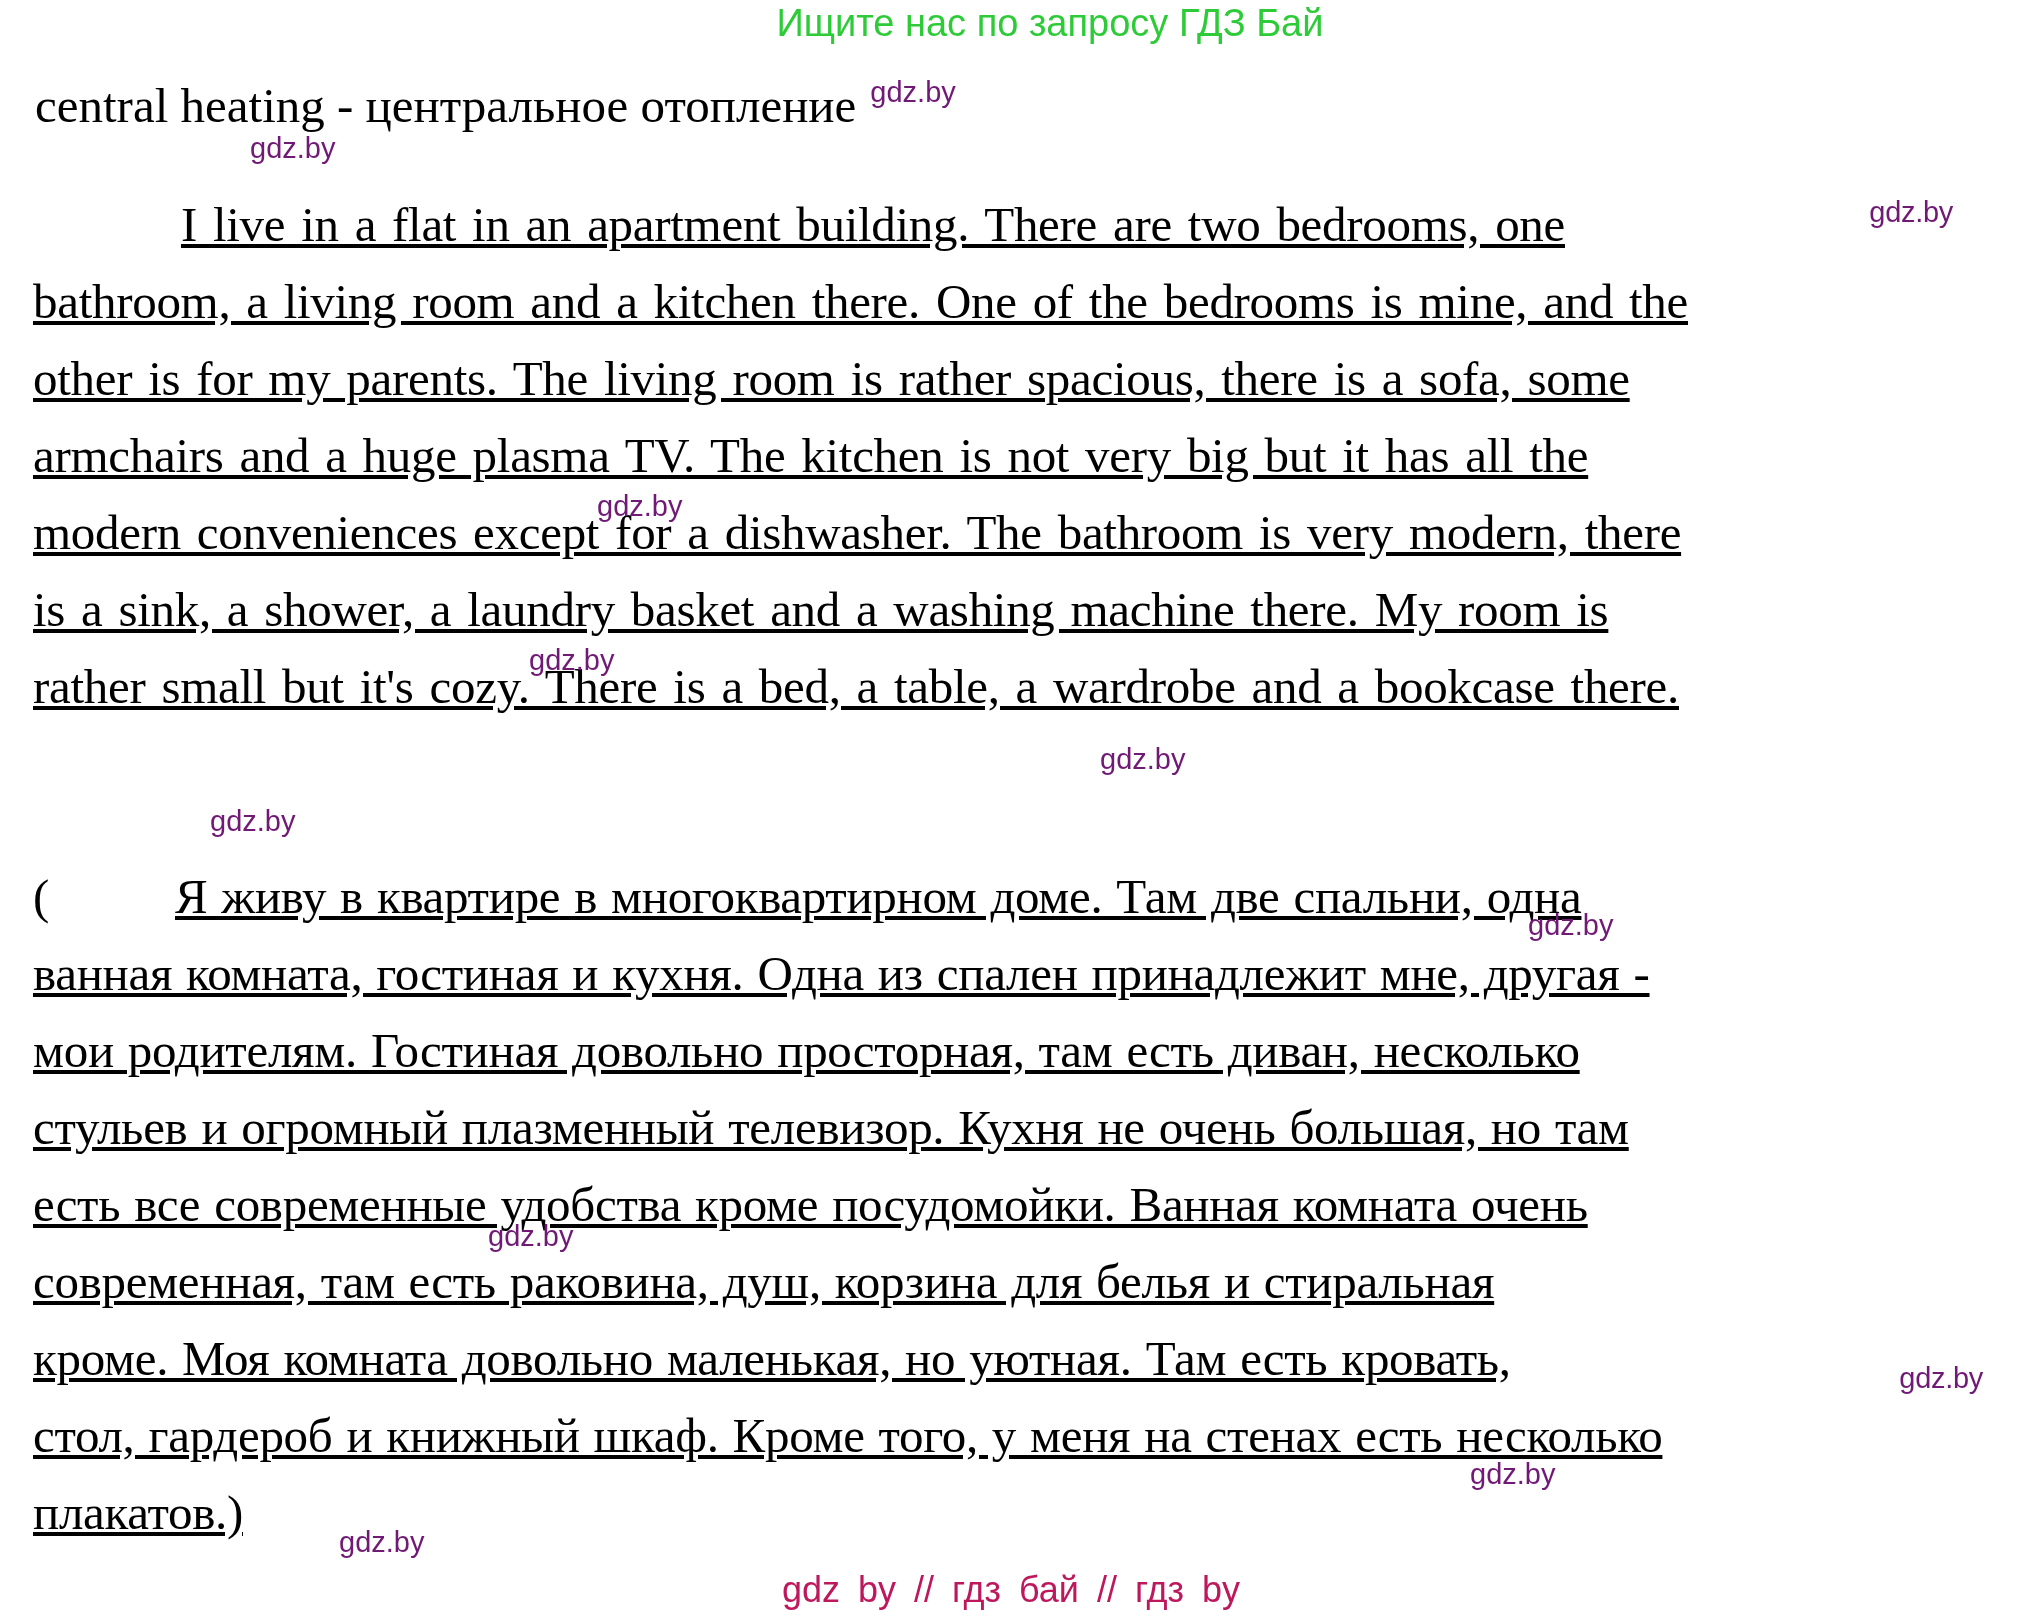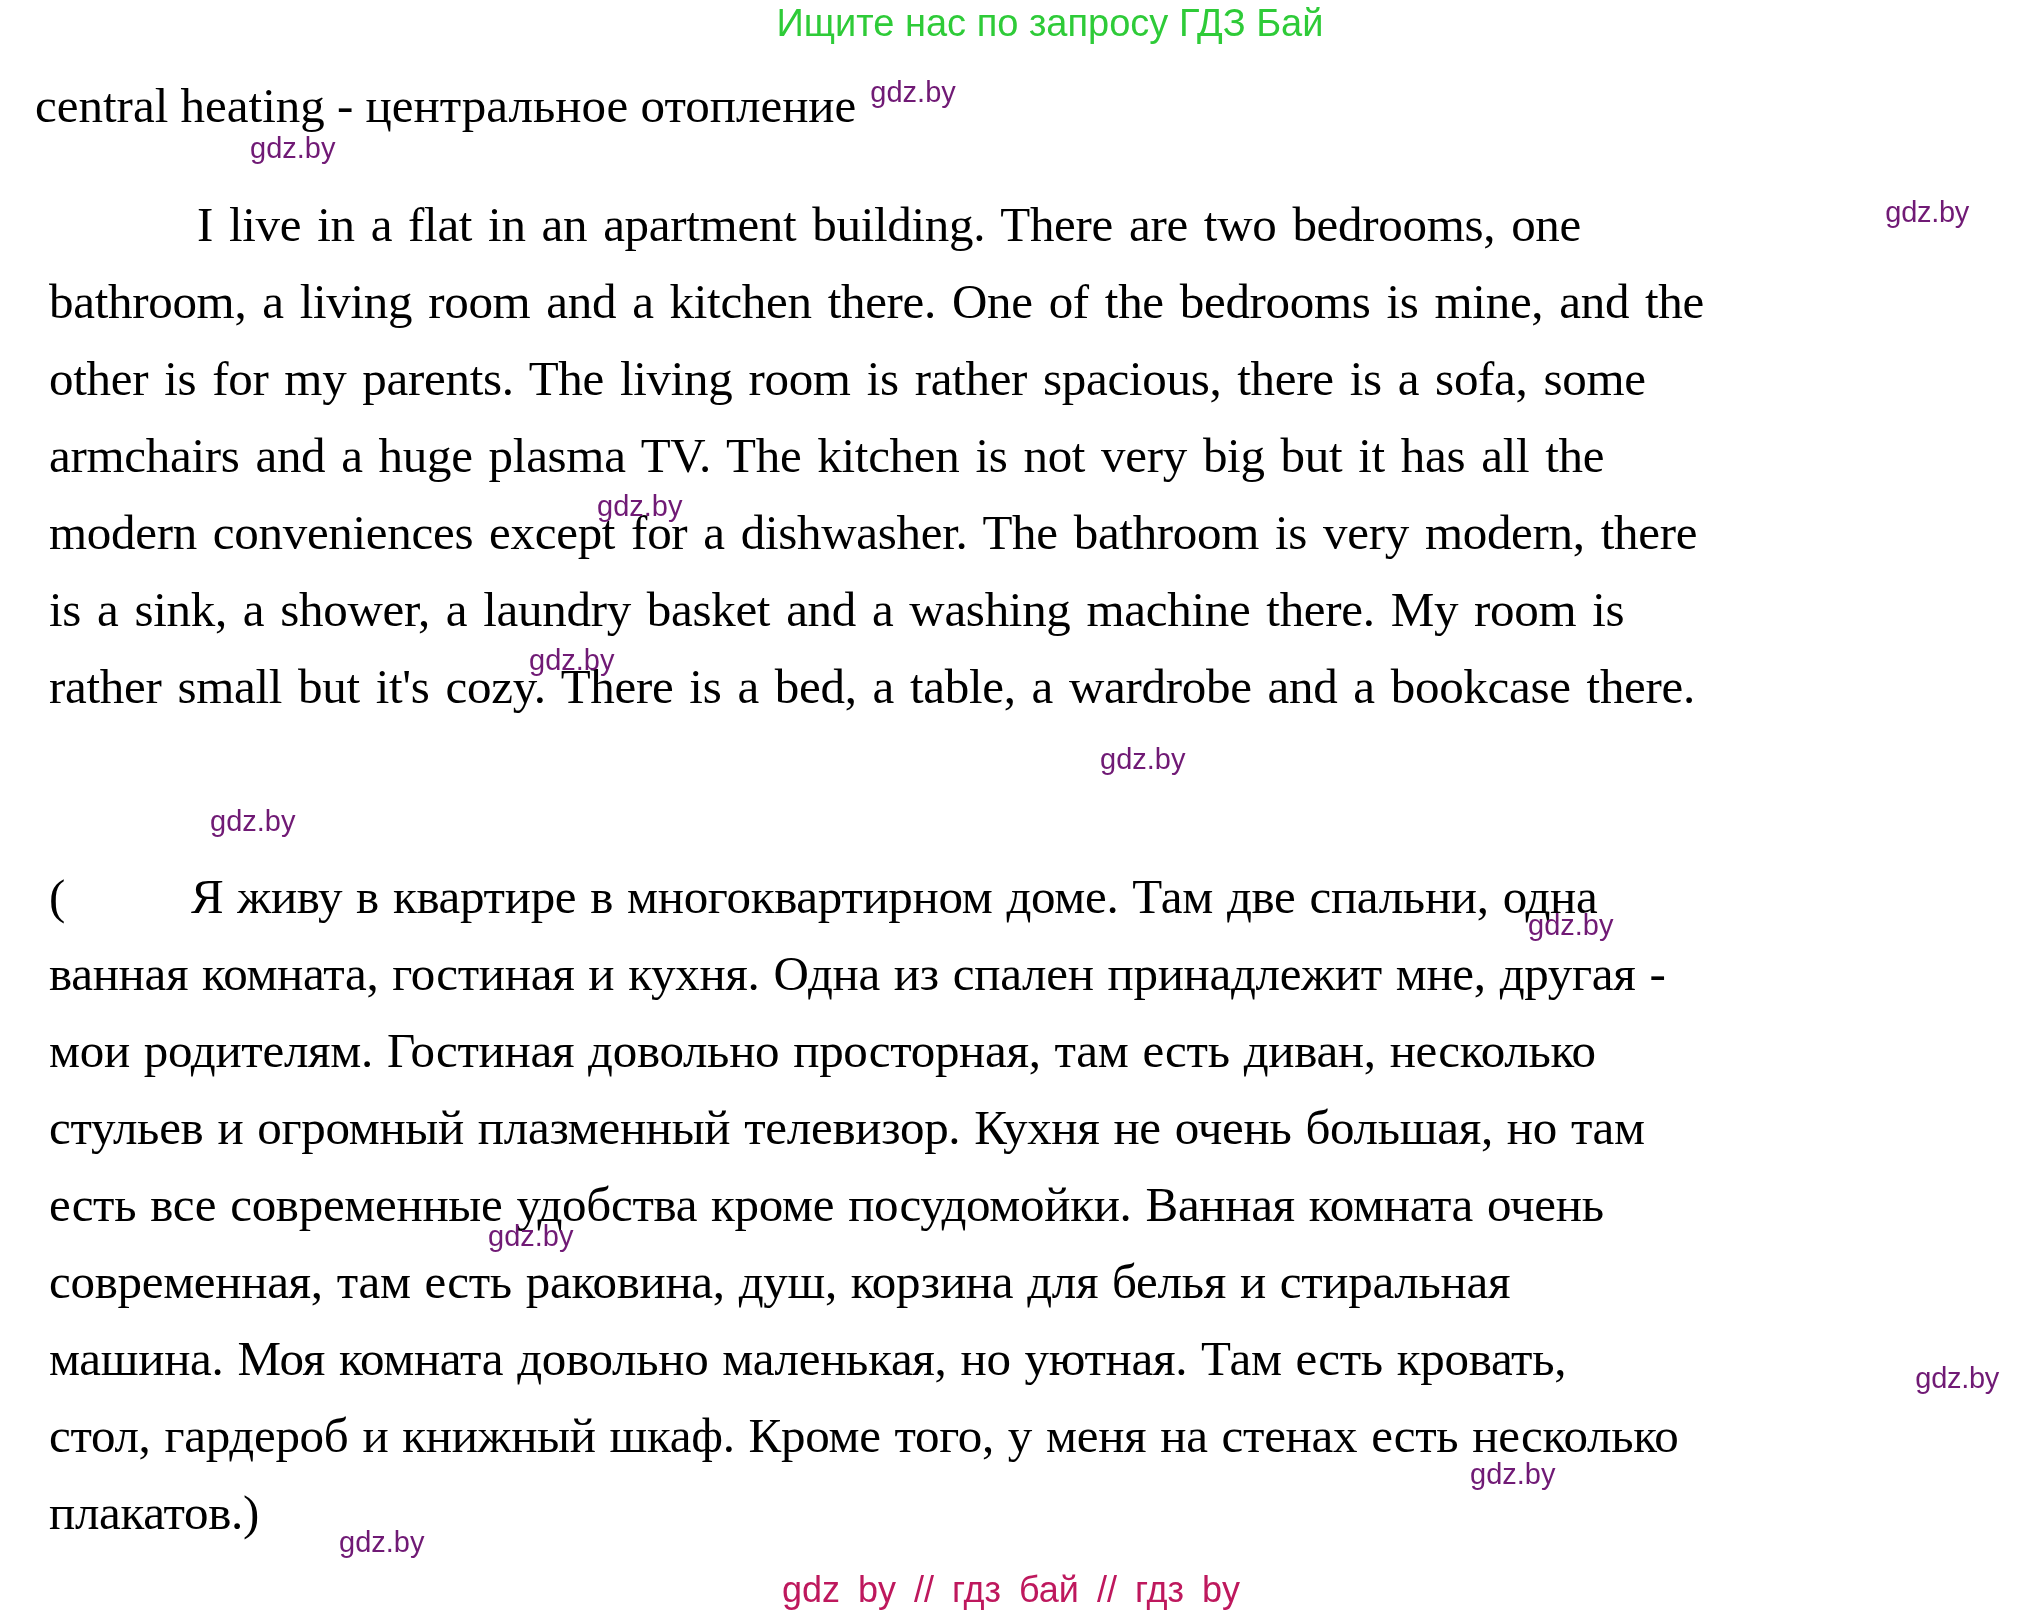--- a/index.html
+++ b/index.html
@@ -27,23 +27,24 @@
     white-space:nowrap;
   }
   .wm-abs { position:absolute; }
   .vocab {
     position:absolute; left:35px; top:76px;
     font-size:49px; line-height:60px;
     white-space:nowrap;
   }
   .vocab .wm { display:inline-block; transform:translateY(-20px); margin-left:14px; }
   .para {
-    position:absolute; left:49px; width:1950px;
+    position:absolute; left:33px; width:1950px;
     font-size:49px; line-height:77px;
     letter-spacing:-0.3px;
+    text-decoration:underline;
   }
   .para .line { position:relative; white-space:nowrap; height:77px; }
   .para-en { top:186px; word-spacing:4px; }
   .para-ru { top:858px; word-spacing:2px; }
   .el1 { padding-left:148px; }
   .el1 .wm { position:absolute; right:30px; top:10px; }
   .rl1 { padding-left:142px; }
   .rl1 .paren { position:absolute; left:0; top:0; }
   .rl7 .wm { position:absolute; right:0; top:42px; }
   .footer {
@@ -82,21 +83,21 @@
   <span class="wm wm-abs" style="left:1100px; top:743px;">gdz.by</span>
   <span class="wm wm-abs" style="left:210px; top:805px;">gdz.by</span>
 
   <div class="para para-ru">
     <div class="line rl1"><span class="paren">(</span><span>Я живу в квартире в многоквартирном доме. Там две спальни, одна</span></div>
     <div class="line">ванная комната, гостиная и кухня. Одна из спален принадлежит мне, другая -</div>
     <div class="line">мои родителям. Гостиная довольно просторная, там есть диван, несколько</div>
     <div class="line">стульев и огромный плазменный телевизор. Кухня не очень большая, но там</div>
     <div class="line">есть все современные удобства кроме посудомойки. Ванная комната очень</div>
     <div class="line">современная, там есть раковина, душ, корзина для белья и стиральная</div>
-    <div class="line rl7"><span>машина. Моя комната довольно маленькая, но уютная. Там есть кровать,</span><span class="wm">gdz.by</span></div>
+    <div class="line rl7"><span>кроме. Моя комната довольно маленькая, но уютная. Там есть кровать,</span><span class="wm">gdz.by</span></div>
     <div class="line">стол, гардероб и книжный шкаф. Кроме того, у меня на стенах есть несколько</div>
     <div class="line">плакатов.)</div>
   </div>
 
   <span class="wm wm-abs" style="left:1528px; top:909px;">gdz.by</span>
   <span class="wm wm-abs" style="left:488px; top:1220px;">gdz.by</span>
   <span class="wm wm-abs" style="left:1470px; top:1458px;">gdz.by</span>
   <span class="wm wm-abs" style="left:339px; top:1526px;">gdz.by</span>
 
   <div class="footer">gdz by // гдз бай // гдз by</div>

